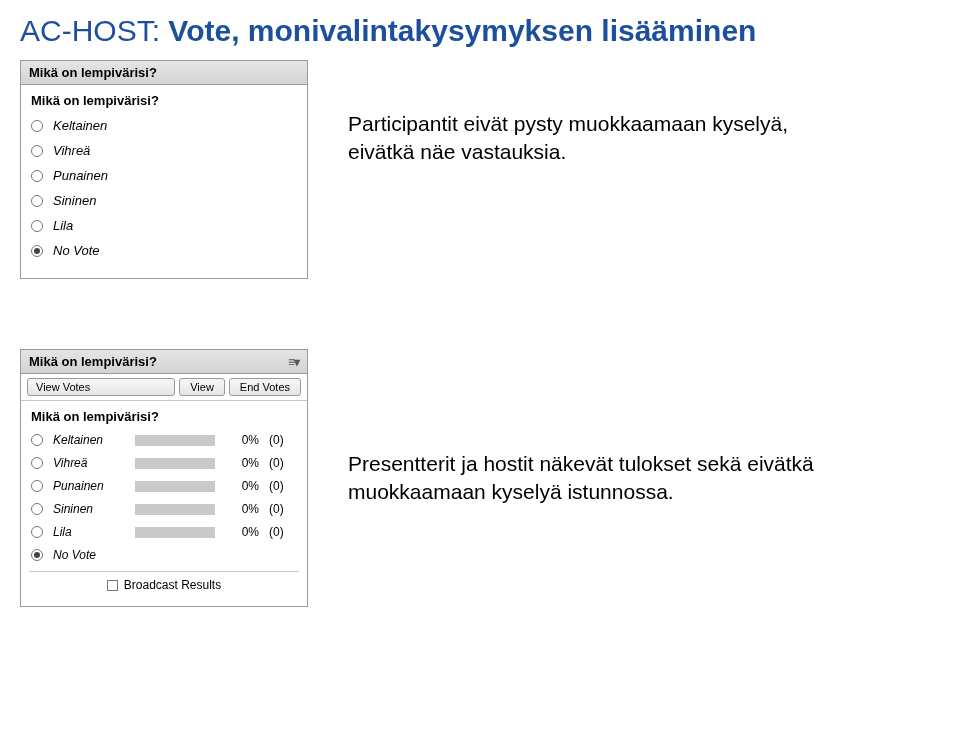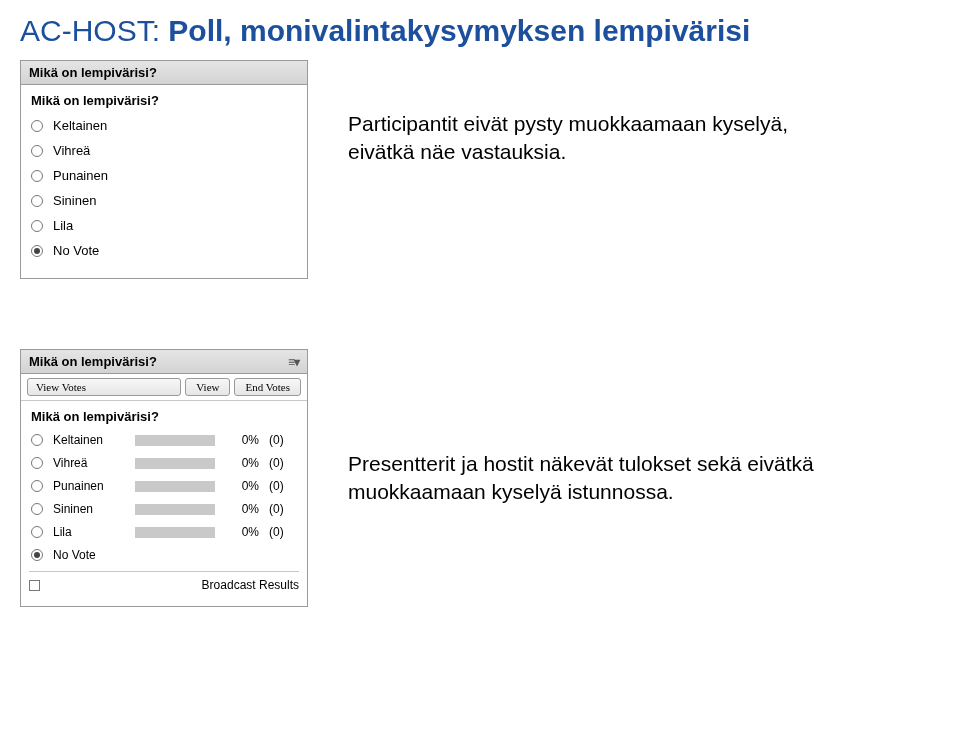--- a/index.html
+++ b/index.html
@@ -57,39 +57,38 @@
     display: inline-flex;
     align-items: center; justify-content: center;
     flex-shrink: 0;
   }
   .radio.selected::after {
     content: "";
     width: 6px; height: 6px;
     background: #444;
     border-radius: 50%;
   }
-  .opt-label { flex: 0 0 auto; }
+  .opt-label { flex: 0 0 auto; font-style: italic; }
 
   
   .caption {
     font-size: 21px;
     line-height: 1.35;
     color: #000;
     margin-left: 40px;
     max-width: 490px;
   }
 
   
   .toolbar {
     display: flex;
     gap: 4px;
     padding: 4px 6px;
     border-bottom: 1px solid #c8c8c8;
     align-items: center;
-    font-family: Liberation Serif, serif;
   }
   .btn {
     border: 1px solid #9a9a9a;
     background: linear-gradient(#f7f7f7,#e6e6e6);
     border-radius: 3px;
     font-size: 11px;
     padding: 2px 10px;
     cursor: pointer;
   }
   .btn.wide { flex: 1; text-align: left; padding-left: 8px; }
@@ -107,41 +106,41 @@
     height: 11px;
     background: #c9c9c9;
   }
   .pct { width: 34px; text-align: right; }
   .cnt { width: 28px; text-align: left; }
   .footer {
     border-top: 1px solid #c8c8c8;
     margin-top: 6px;
     padding: 6px 0 4px 0;
     display: flex;
-    justify-content: space-between;
+    justify-content: center;
     align-items: center;
     gap: 6px;
     font-size: 12px;
   }
   .checkbox {
     width: 11px; height: 11px;
     border: 1px solid #777;
     display: inline-block;
   }
   .menu-icon {
     font-size: 12px;
     color: #555;
     letter-spacing: -1px;
   }
 </style>
 </head>
 <body>
 
 <div class="title">
-  <span>AC-HOST: </span><span class="bold">Poll, monivalintakysymyksen lempivärisi</span>
+  <span>AC-HOST: </span><span class="bold">Vote, monivalintakysymyksen lisääminen</span>
 </div>
 
 <div class="row1">
   <div class="panel">
     <div class="panel-header">
       <span>Mikä on lempivärisi?</span>
     </div>
     <div class="panel-body">
       <div class="question">Mikä on lempivärisi?</div>
       <div id="participant-options">

